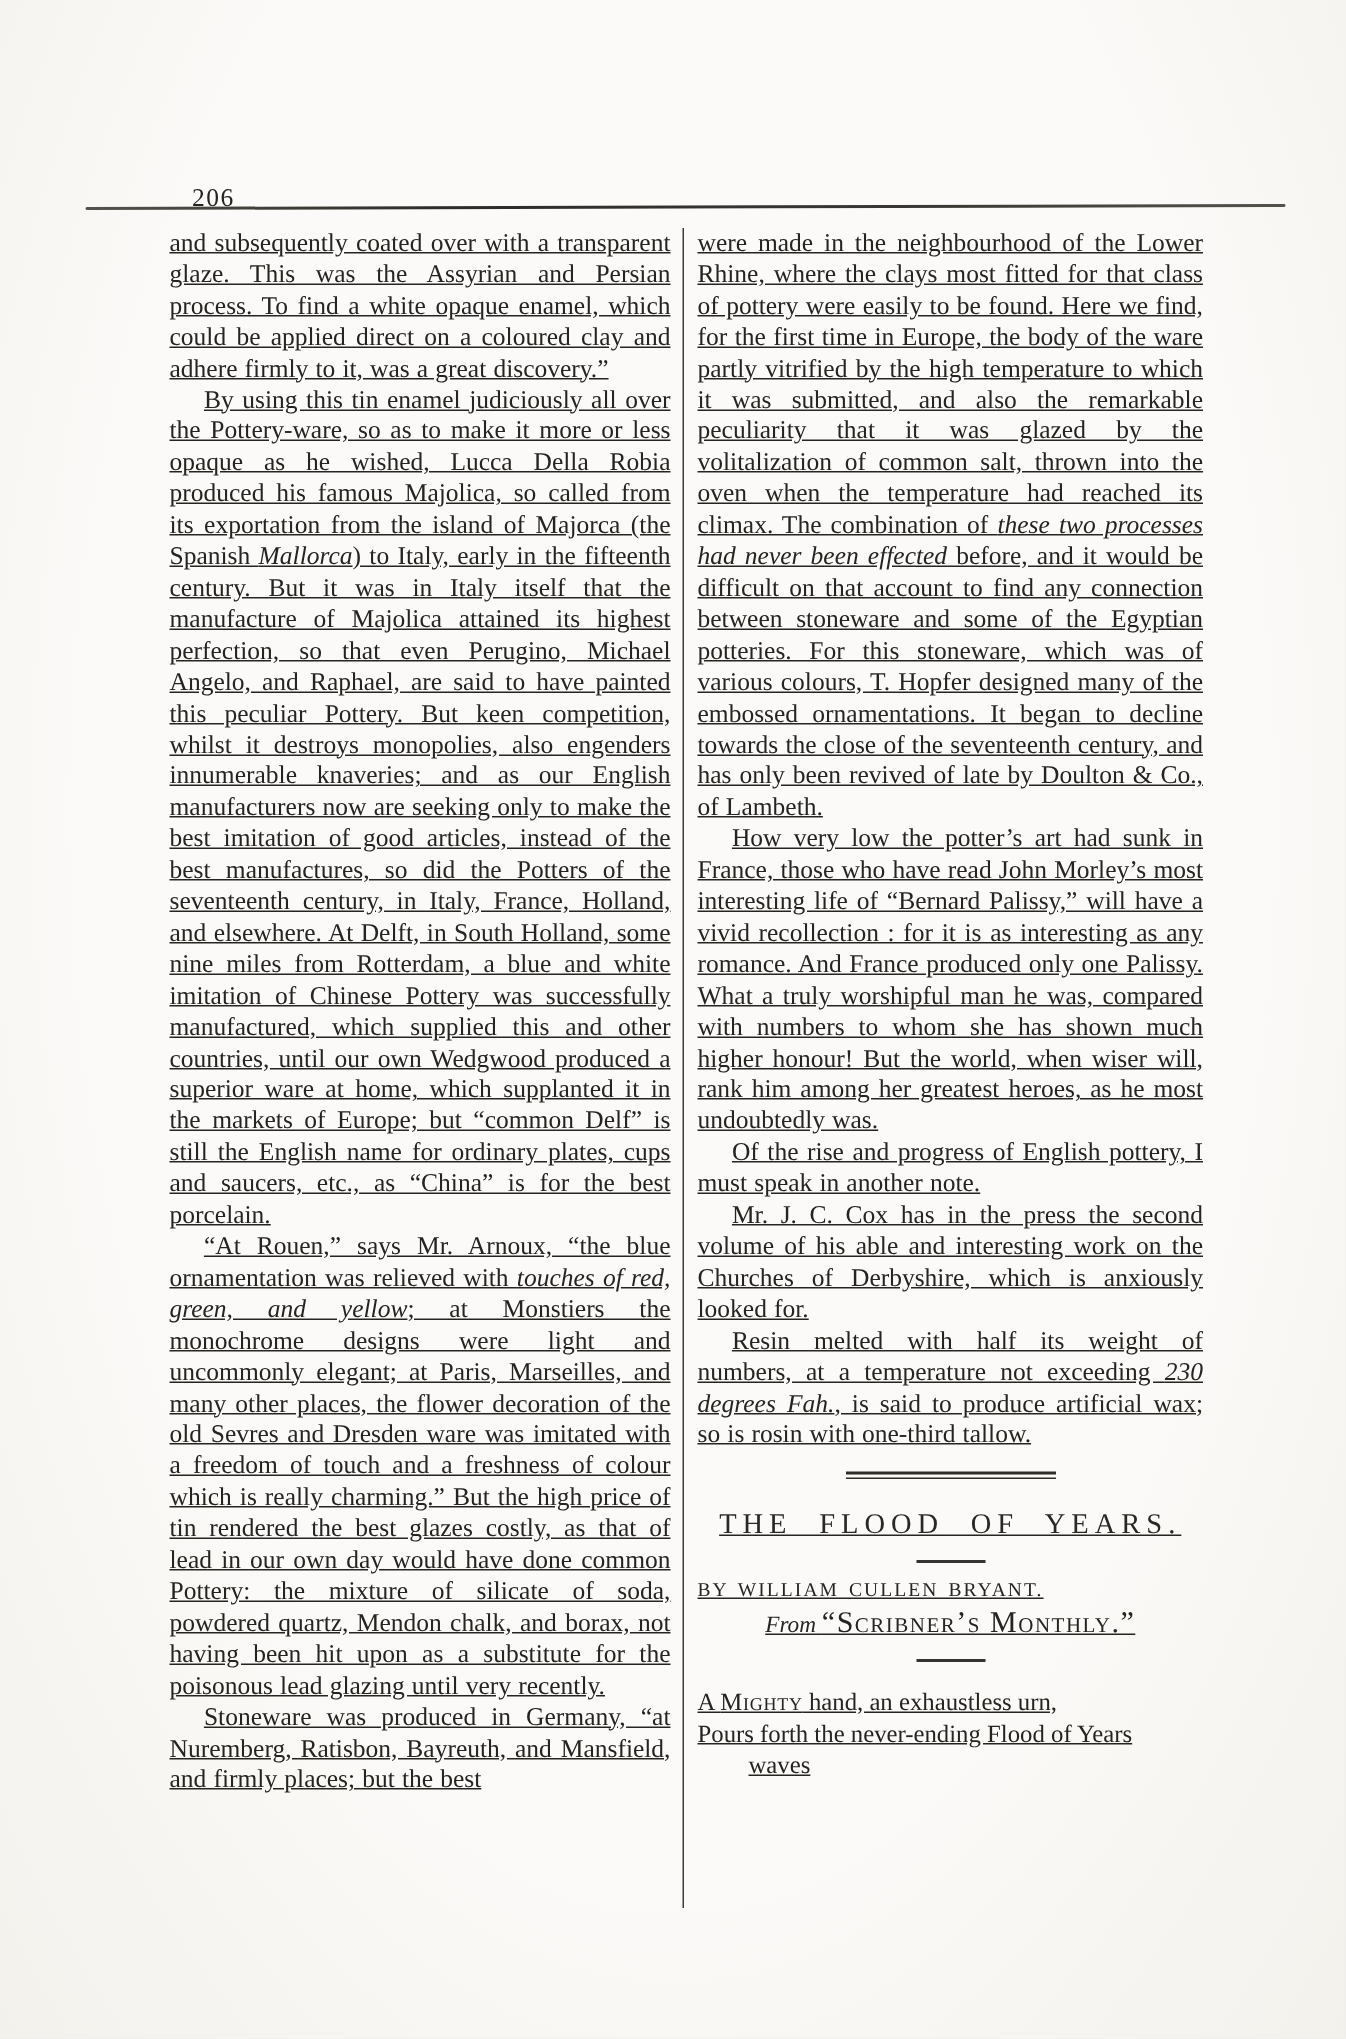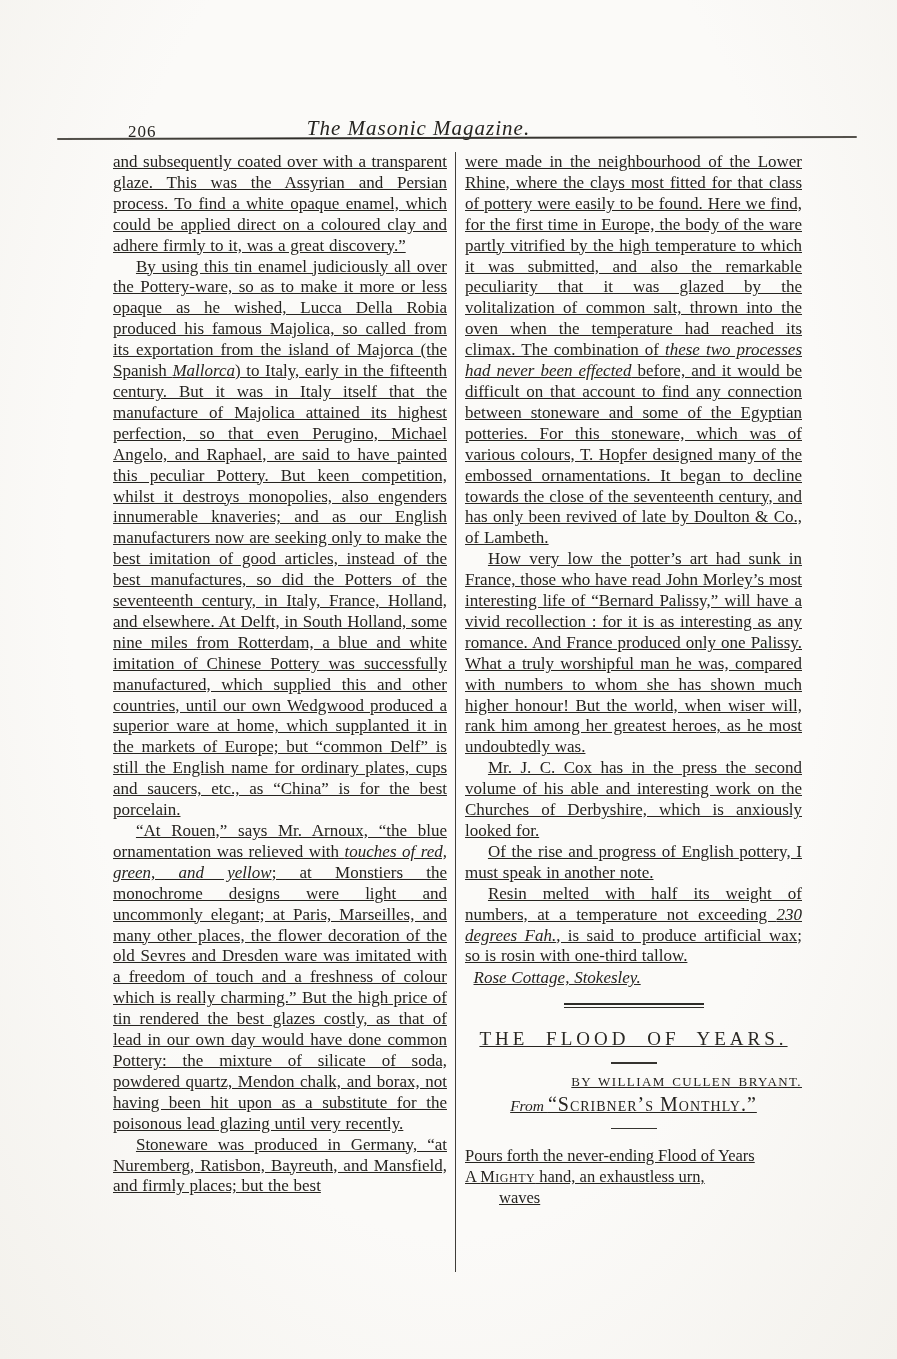--- a/index.html
+++ b/index.html
@@ -103,21 +103,21 @@
     word-spacing: 9px;
     color: #2a2824;
   }
   .short-rule {
     width: 46px;
     height: 1.6px;
     background: #35332f;
     margin: 12px auto 10px auto;
   }
   .byline {
-    text-align: right;
+    text-align: left;
     font-size: 13px;
     letter-spacing: 1.4px;
     word-spacing: 2px;
   }
   .source-line {
     text-align: center;
     font-size: 15.5px;
     margin-top: 3px;
   }
   .source-line .sc { font-size: 20px; letter-spacing: 1px; }
@@ -130,61 +130,59 @@
   }
   .poem-line.indent { padding-left: 34px; }
 </style>
 </head>
 <body>
 
 <div class="page">
 
   <div class="running-head">
     <span class="page-number">206</span>
-    <span class="journal-title">The Masonic Magazine.</span>
   </div>
 
   <div class="head-rule"></div>
 
   <div class="columns">
 
     <div class="col">
         <p class="para"><span>and subsequently coated over with a transparent glaze.  This was the Assyrian and Persian process.  To find a white opaque enamel, which could be applied direct on a coloured clay and adhere firmly to it, was a great discovery.”</span></p>
         <p class="para indent"><span>By using this tin enamel judiciously all over the Pottery-ware, so as to make it more or less opaque as he wished, Lucca Della Robia produced his famous Majolica, so called from its exportation from the island of Majorca (the Spanish </span><span class="it">Mallorca</span><span>) to Italy, early in the fifteenth century.  But it was in Italy itself that the manufacture of Majolica attained its highest perfection, so that even Perugino, Michael Angelo, and Raphael, are said to have painted this peculiar Pottery.  But keen competition, whilst it destroys monopolies, also engenders innumerable knaveries; and as our English manufacturers now are seeking only to make the best imitation of good articles, instead of the best manufactures, so did the Potters of the seventeenth century, in Italy, France, Holland, and elsewhere.  At Delft, in South Holland, some nine miles from Rotterdam, a blue and white imitation of Chinese Pottery was successfully manufactured, which supplied this and other countries, until our own Wedgwood produced a superior ware at home, which supplanted it in the markets of Europe; but “common Delf” is still the English name for ordinary plates, cups and saucers, etc., as “China” is for the best porcelain.</span></p>
         <p class="para indent"><span>“At Rouen,” says Mr. Arnoux, “the blue ornamentation was relieved with </span><span class="it">touches of red, green, and yellow</span><span>; at Monstiers the monochrome designs were light and uncommonly elegant; at Paris, Marseilles, and many other places, the flower decoration of the old Sevres and Dresden ware was imitated with a freedom of touch and a freshness of colour which is really charming.”  But the high price of tin rendered the best glazes costly, as that of lead in our own day would have done common Pottery: the mixture of silicate of soda, powdered quartz, Mendon chalk, and borax, not having been hit upon as a substitute for the poisonous lead glazing until very recently.</span></p>
         <p class="para indent"><span>Stoneware was produced in Germany, “at Nuremberg, Ratisbon, Bayreuth, and Mansfield, and firmly places; but the best</span></p>
       </div>
 
     <div class="col-divider"></div>
 
     <div class="col col-right">
       <div>
           <p class="para"><span>were made in the neighbourhood of the Lower Rhine, where the clays most fitted for that class of pottery were easily to be found.  Here we find, for the first time in Europe, the body of the ware partly vitrified by the high temperature to which it was submitted, and also the remarkable peculiarity that it was glazed by the volitalization of common salt, thrown into the oven when the temperature had reached its climax.  The combination of </span><span class="it">these two processes had never been effected</span><span> before, and it would be difficult on that account to find any connection between stoneware and some of the Egyptian potteries.  For this stoneware, which was of various colours, T. Hopfer designed many of the embossed ornamentations.  It began to decline towards the close of the seventeenth century, and has only been revived of late by Doulton &amp; Co., of Lambeth.</span></p>
           <p class="para indent"><span>How very low the potter’s art had sunk in France, those who have read John Morley’s most interesting life of “Bernard Palissy,” will have a vivid recollection : for it is as interesting as any romance.  And France produced only one Palissy.  What a truly worshipful man he was, compared with numbers to whom she has shown much higher honour!  But the world, when wiser will, rank him among her greatest heroes, as he most undoubtedly was.</span></p>
+          <p class="para indent"><span>Of the rise and progress of English pottery, I must speak in another note.</span></p>
           <p class="para indent"><span>Mr. J. C. Cox has in the press the second volume of his able and interesting work on the Churches of Derbyshire, which is anxiously looked for.</span></p>
-          <p class="para indent"><span>Of the rise and progress of English pottery, I must speak in another note.</span></p>
           <p class="para indent"><span>Resin melted with half its weight of numbers, at a temperature not exceeding </span><span class="it">230 degrees Fah.</span><span>, is said to produce artificial wax; so is rosin with one-third tallow.</span></p>
         </div>
 
-      <p class="para signature">Rose Cottage, Stokesley.</p>
 
       <div class="article-sep"></div>
 
       <div class="article-title">THE FLOOD OF YEARS.</div>
 
       <div class="short-rule"></div>
 
       <div class="byline">BY WILLIAM CULLEN BRYANT.</div>
 
       <div class="source-line"><span class="it">From </span><span class="sc">“Scribner’s Monthly.”</span></div>
 
       <div class="short-rule"></div>
 
       <div class="poem">
+          <p class="poem-line"><span>A </span><span class="sc">Mighty</span><span> hand, an exhaustless urn,</span></p>
           <p class="poem-line"><span>Pours forth the never-ending Flood of Years</span></p>
-          <p class="poem-line"><span>A </span><span class="sc">Mighty</span><span> hand, an exhaustless urn,</span></p>
           <p class="poem-line indent"><span>waves</span></p>
         </div>
     </div>
 
   </div>
 
 </div>
 
 </body></html>

